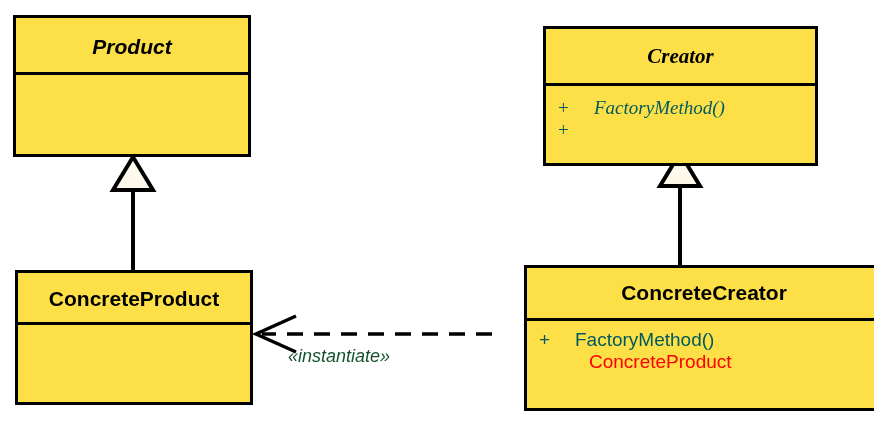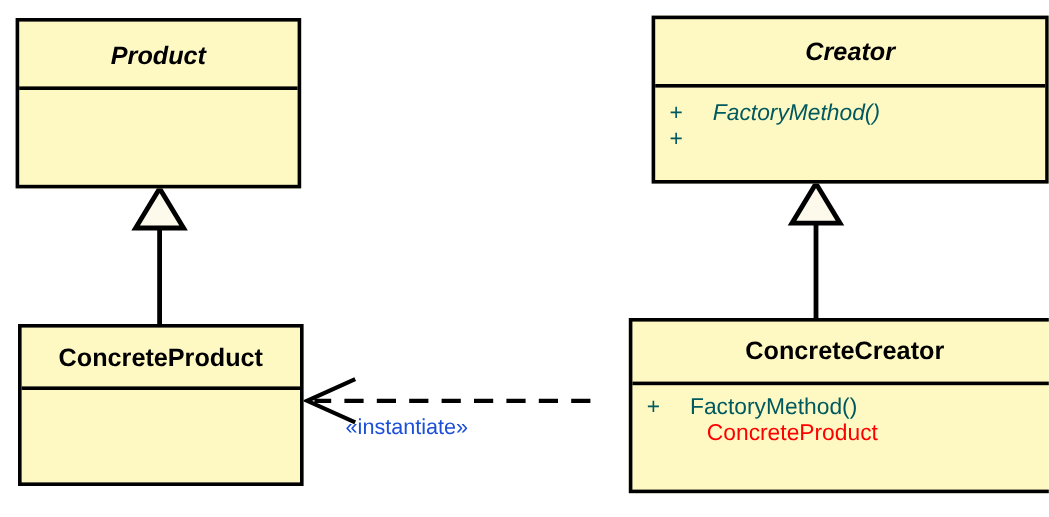--- a/index.html
+++ b/index.html
@@ -17,21 +17,21 @@
   #canvas {
     position: absolute;
     left: 0; top: 0;
     width: 874px;
     height: 431px;
   }
 
   
   .uml-box {
     position: absolute;
-    background: #fef9c3;
+    background: #fde047;
     border: 3px solid #000000;
     box-sizing: border-box;
   }
   .uml-title {
     position: absolute;
     left: 0;
     right: 0;
     text-align: center;
     color: #000000;
     font-size: 21px;
@@ -85,21 +85,22 @@
   }
   .note-indent {
     width: 50px;
     flex: 0 0 50px;
   }
 
   
   .stereotype-label {
     position: absolute;
     font-size: 18px;
-    color: #1d4ed8;
+    font-style: italic;
+    color: #14532d;
     white-space: nowrap;
     line-height: 1;
   }
 
   svg.connectors {
     position: absolute;
     left: 0; top: 0;
     width: 874px;
     height: 431px;
     pointer-events: none;
@@ -127,21 +128,21 @@
       <polyline points="296,316 256,334 296,352" fill="none" stroke="#000000" stroke-width="3.5" stroke-linejoin="miter" stroke-linecap="butt"></polyline>
     </g>
   </svg>
 
   <div class="uml-box" style="left:13px; top:15px; width:238px; height:142px;">
     <div class="uml-title abstract" style="top:18px;">Product</div>
     <div class="uml-divider" style="top:54px;"></div>
     <div class="uml-members" style="top:66px; left:12px;"></div>
   </div>
 
-  <div class="uml-box" style="left:543px; top:13px; width:331px; height:140px;">
+  <div class="uml-box" style="left:543px; top:26px; width:275px; height:140px;font-family:Liberation Serif, serif;">
     <div class="uml-title abstract" style="top:17px;">Creator</div>
     <div class="uml-divider" style="top:54px;"></div>
     <div class="uml-members" style="top:68px; left:12px;">
       <div class="member-row">
         <span class="member-vis">+</span>
         <span class="member-sig abstract">FactoryMethod()</span>
       </div>
       <div class="member-row">
         <span class="member-vis">+</span>
       </div>

